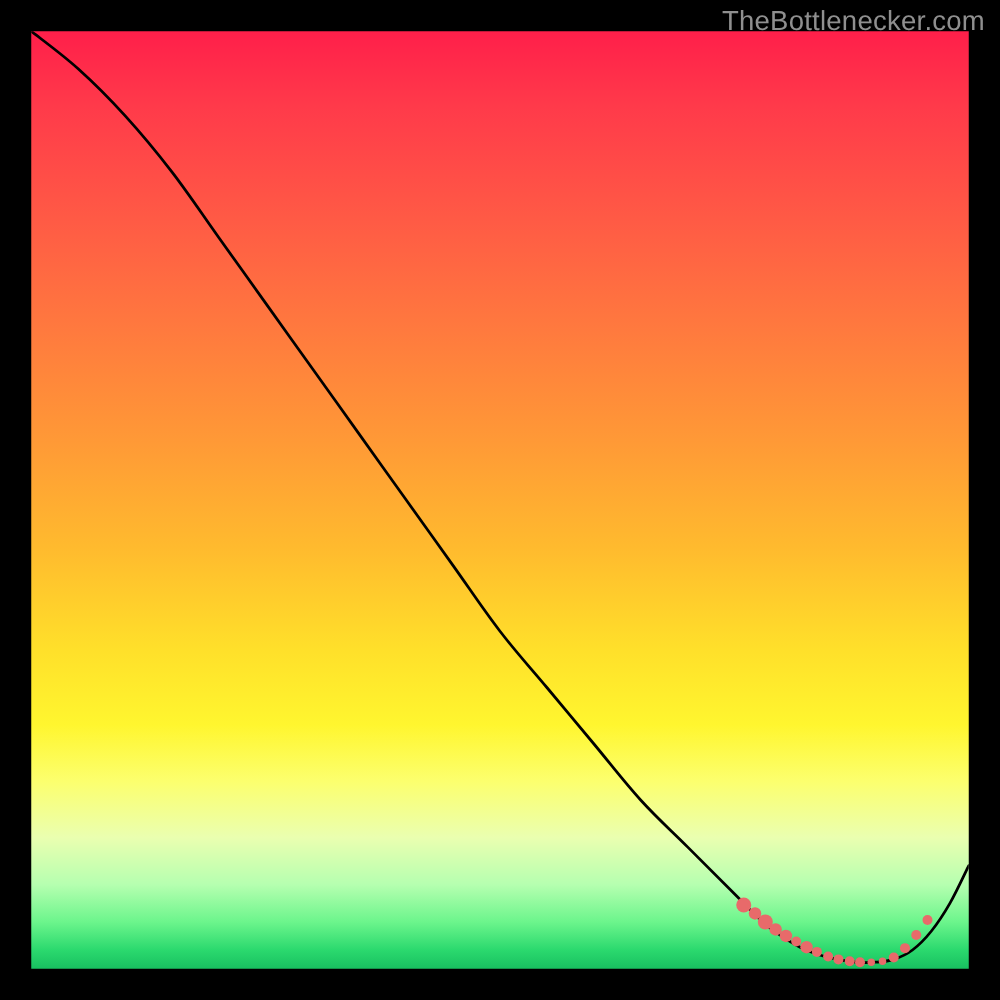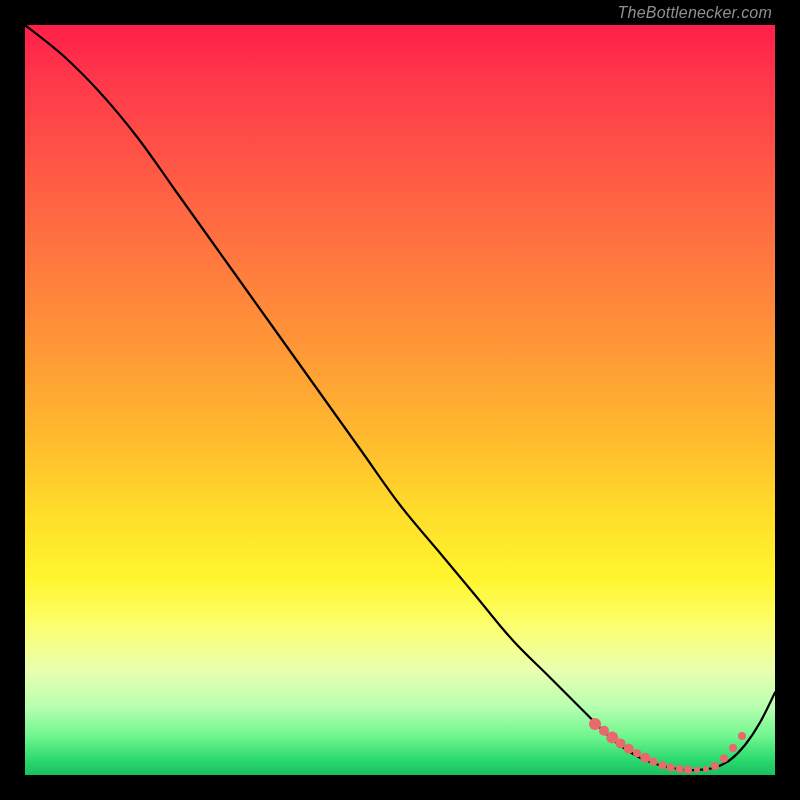--- a/index.html
+++ b/index.html
@@ -44,27 +44,26 @@
   svg.curve {
     position: absolute;
     left: 0;
     top: 0;
     width: 750px;
     height: 750px;
   }
   .watermark {
     position: absolute;
     top: 4px;
-    right: 28px;
-    font-size: 16px;
+    right: 12px;
+    font-size: 22px;
     font-weight: 500;
     color: #8f8f8f;
     letter-spacing: 0.2px;
     user-select: none;
-    font-style: italic;
   }
 </style>
 </head>
 <body>
 
 <div class="frame">
   <div class="plot-area">
     <svg class="curve" viewBox="0 0 750 750" preserveAspectRatio="none">
       <path id="curve-path" fill="none" stroke="#000000" stroke-width="2.2" stroke-linecap="round" d="M 0.00 0.00 C 6.75 5.40, 24.00 17.85, 37.50 30.00 C 51.00 42.15, 61.50 52.65, 75.00 67.50 C 88.50 82.35, 99.00 94.95, 112.50 112.50 C 126.00 130.05, 136.50 146.10, 150.00 165.00 C 163.50 183.90, 174.00 198.60, 187.50 217.50 C 201.00 236.40, 211.50 251.10, 225.00 270.00 C 238.50 288.90, 249.00 303.60, 262.50 322.50 C 276.00 341.40, 286.50 356.10, 300.00 375.00 C 313.50 393.90, 324.00 408.60, 337.50 427.50 C 351.00 446.40, 361.50 462.45, 375.00 480.00 C 388.50 497.55, 399.00 508.80, 412.50 525.00 C 426.00 541.20, 436.50 553.80, 450.00 570.00 C 463.50 586.20, 474.00 600.15, 487.50 615.00 C 501.00 629.85, 511.50 639.00, 525.00 652.50 C 538.50 666.00, 551.70 679.20, 562.50 690.00 C 573.30 700.80, 578.25 706.42, 585.00 712.50 C 591.75 718.58, 594.60 720.11, 600.00 723.75 C 605.40 727.39, 609.60 730.05, 615.00 732.75 C 620.40 735.45, 624.60 737.00, 630.00 738.75 C 635.40 740.50, 639.60 741.42, 645.00 742.50 C 650.40 743.58, 654.60 744.35, 660.00 744.75 C 665.40 745.15, 669.60 745.15, 675.00 744.75 C 680.40 744.35, 684.60 744.25, 690.00 742.50 C 695.40 740.75, 699.60 739.05, 705.00 735.00 C 710.40 730.95, 714.60 726.75, 720.00 720.00 C 725.40 713.25, 729.60 706.95, 735.00 697.50 C 740.40 688.05, 747.30 672.90, 750.00 667.50"></path>
       <g id="markers">

